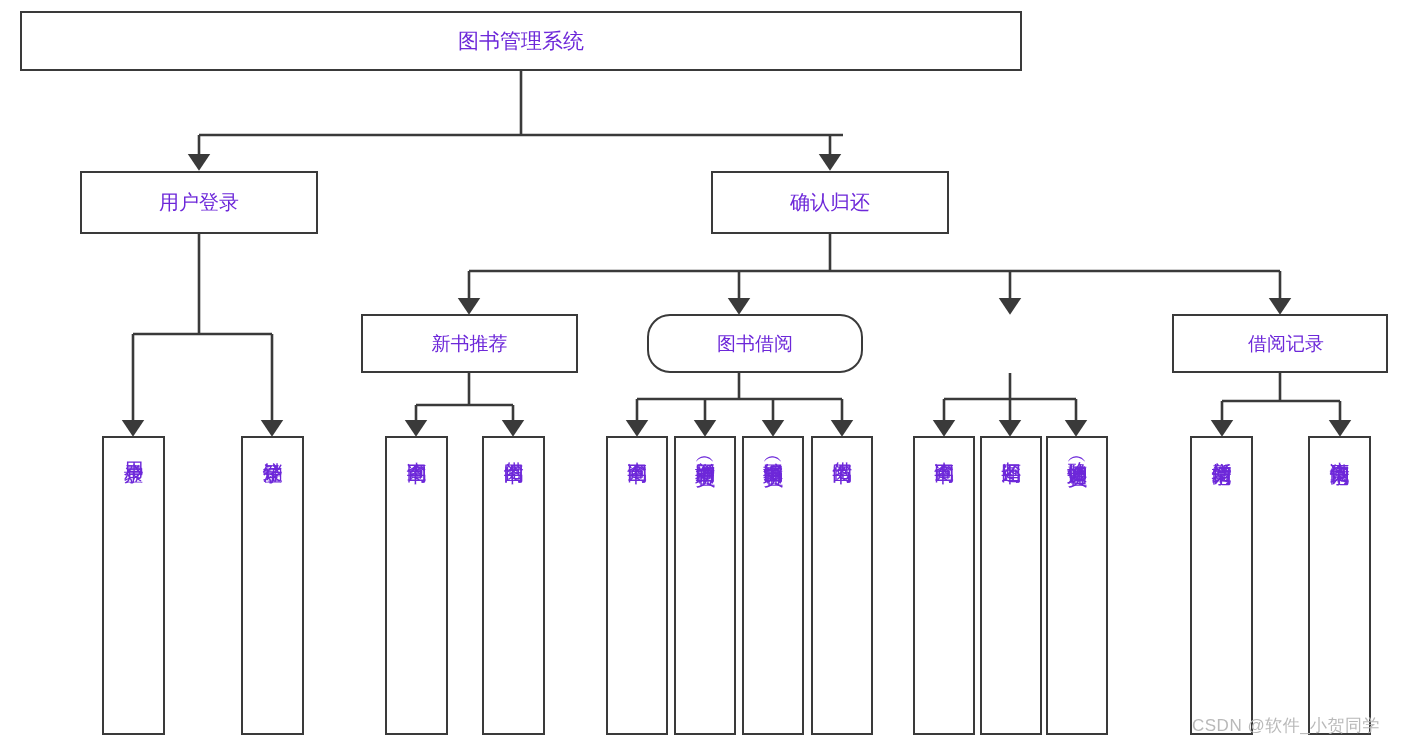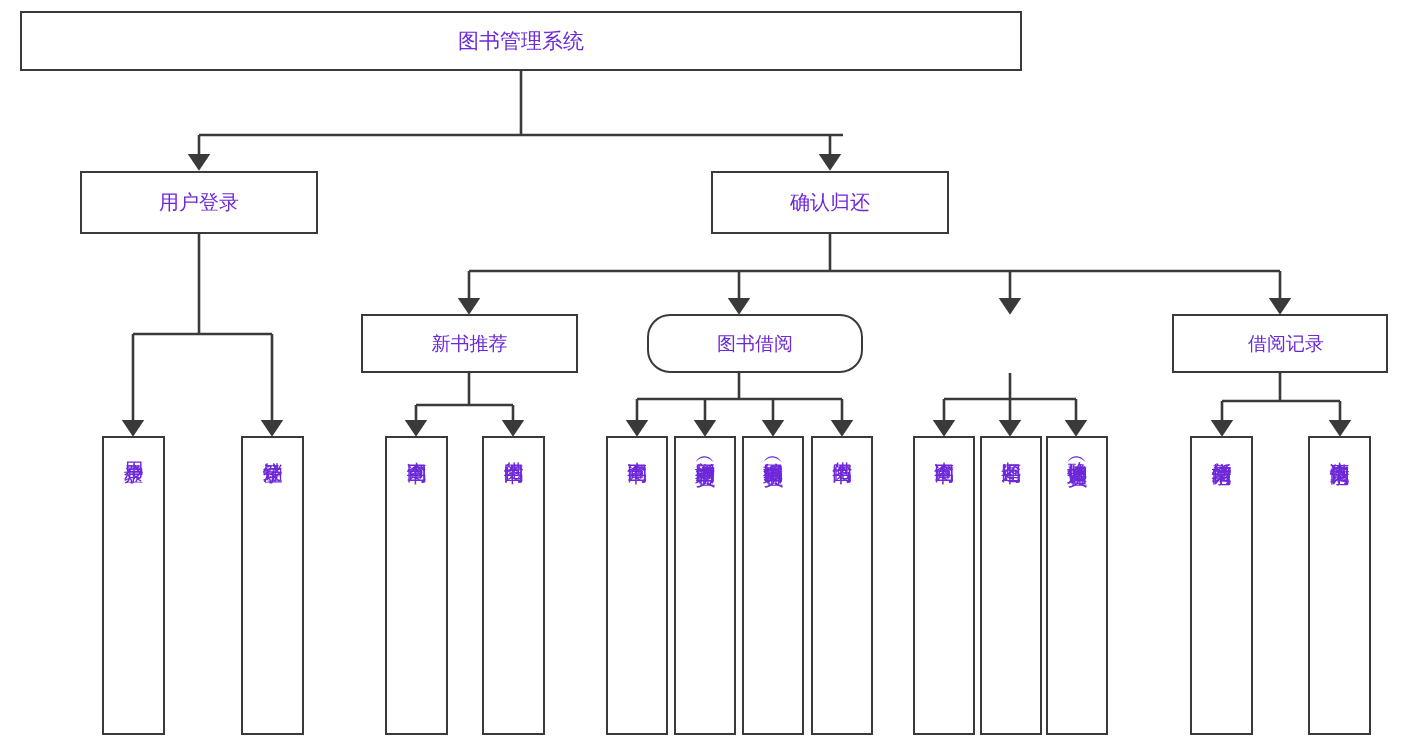--- a/index.html
+++ b/index.html
@@ -178,14 +178,17 @@
     <span class="vtext">确认归还（管理员）</span>
   </div>
 
   <div class="node leaf" style="left:1190px; top:436px; width:63px; height:299px;">
     <span class="vtext">新增借阅记录</span>
   </div>
   <div class="node leaf" style="left:1308px; top:436px; width:63px; height:299px;">
     <span class="vtext">查询借阅记录</span>
   </div>
 
+  <div class="watermark" style="left:1192px; top:714px;">
+    <span>CSDN @软件_小贺同学</span>
+  </div>
 
 </div>
 
 </body></html>

